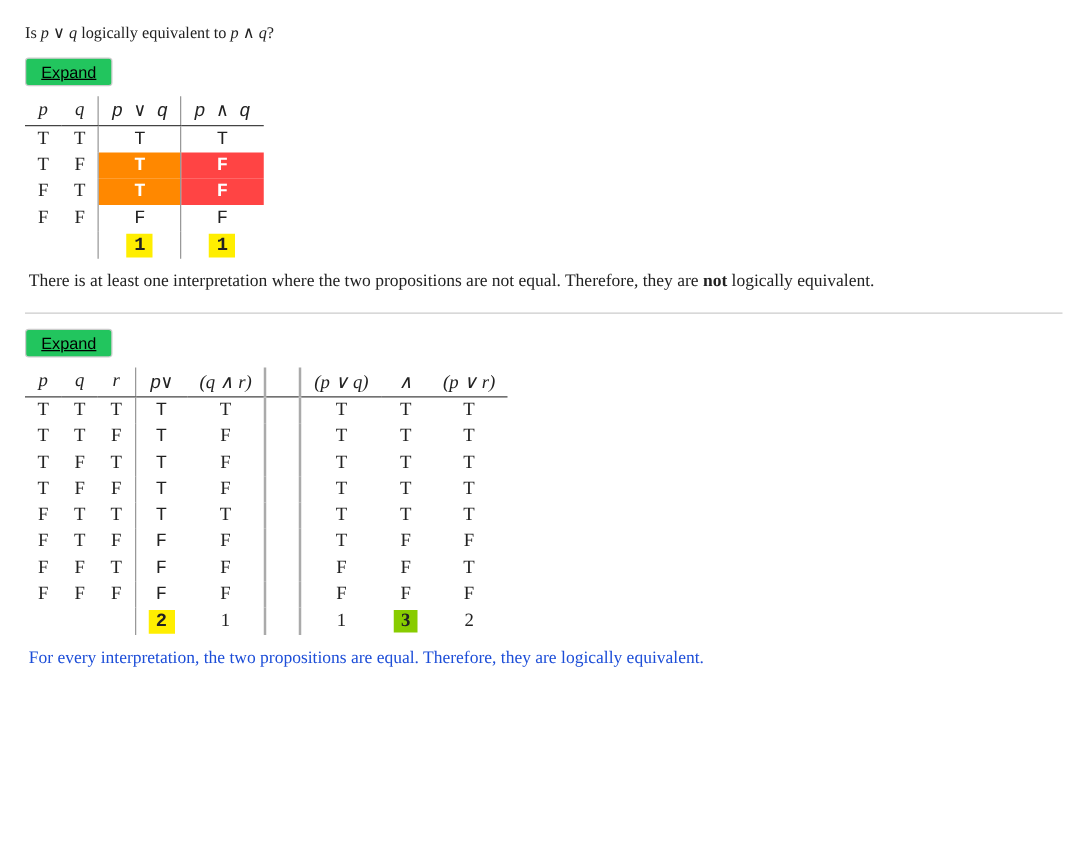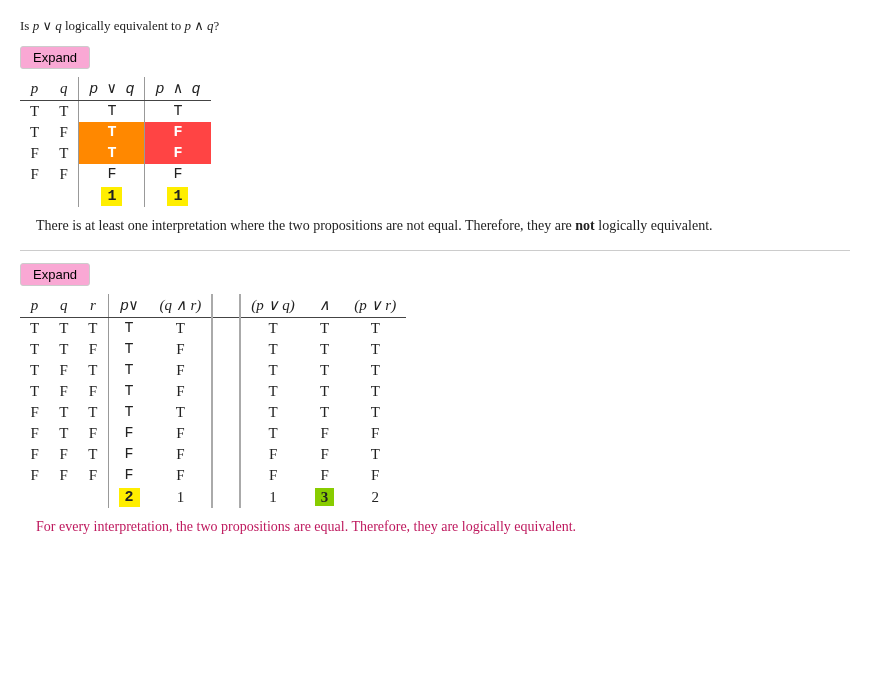--- a/index.html
+++ b/index.html
@@ -15,25 +15,26 @@
     .question {
       font-size: 13px;
       margin-bottom: 10px;
       line-height: 1.5;
     }
     .question em { font-style: italic; }
     .expand-btn {
       display: inline-block;
       padding: 3px 12px;
       border: 1px solid #ccc;
-      background: #f9a8d4;
+      background: #22c55e;
       border-radius: 3px;
       font-size: 13px;
       cursor: pointer;
       margin-bottom: 8px;
+      text-decoration: underline;
     }
     .truth-table {
       border-collapse: collapse;
       margin-bottom: 8px;
       font-size: 15px;
     }
     .truth-table td, .truth-table th {
       padding: 2px 10px;
       text-align: center;
       border: none;
@@ -58,32 +59,32 @@
       background: #ff8800;
       color: #fff;
       font-weight: bold;
     }
     .count-row td {
       font-size: 15px;
       padding-top: 3px;
     }
     .result-text {
       font-size: 14px;
-      margin: 8px 0 14px 16px;
+      margin: 8px 0 14px 3px;
       line-height: 1.5;
     }
     .result-text strong { font-weight: bold; }
     .divider {
       border: none;
       border-top: 1px solid #ccc;
       margin: 10px 0 12px 0;
     }
     .section { margin-bottom: 10px; }
     .blue-result {
-      color: #be185d;
+      color: #1d4ed8;
     }
   </style>
 </head>
 <body>
 
 <div class="section">
   <p class="question">
     Is <em>p</em> ∨ <em>q</em> logically equivalent to <em>p</em> ∧ <em>q</em>?
   </p>
   <button class="expand-btn">Expand</button>

